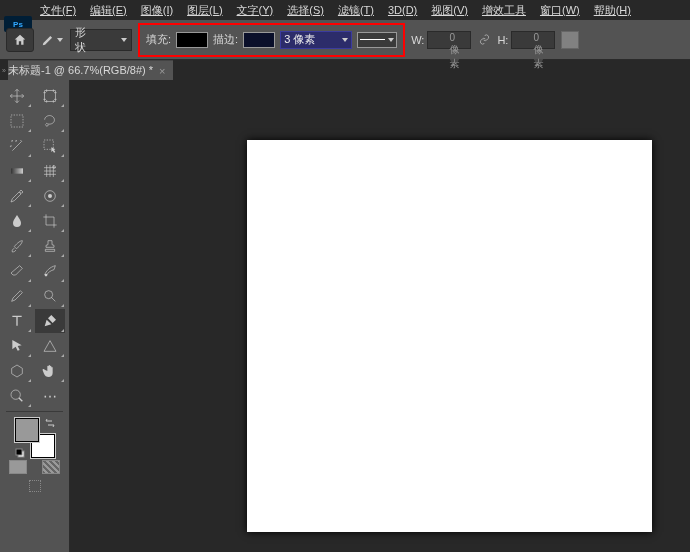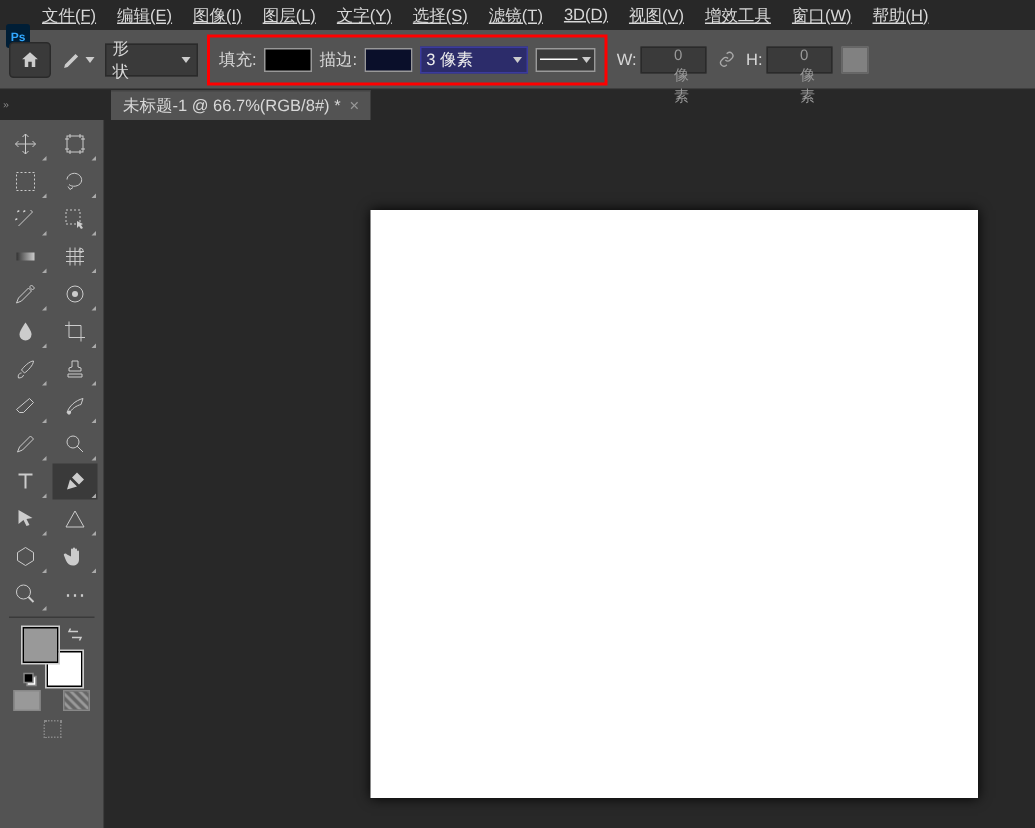--- a/index.html
+++ b/index.html
@@ -1,20 +1,20 @@
 <!DOCTYPE html>
 <html><head>
 <meta charset="utf-8">
 <style>
 * { box-sizing: border-box; margin: 0; padding: 0; }
 body { width: 690px; height: 552px; background: #323232; font-family: "Microsoft YaHei", Arial, sans-serif; font-size: 11px; color: #d8d8d8; overflow: hidden; position: relative; }
 
 
 .menubar { height: 20px; background: #282828; display: flex; align-items: center; padding: 0 4px; gap: 2px; }
-.ps-logo { width: 16px; height: 16px; background: #001e36; border-radius: 2px; display: flex; align-items: center; justify-content: center; color: #31a8ff; font-size: 8px; font-weight: bold; margin-top: 28px; }
+.ps-logo { width: 28px; height: 16px; background: #001e36; border-radius: 2px; display: flex; align-items: center; justify-content: center; color: #31a8ff; font-size: 8px; font-weight: bold; margin-top: 28px; }
 .menu-item { padding: 1px 6px; color: #d8d8d8; font-size: 11px; cursor: pointer; text-decoration: underline; }
 
 
 .optionsbar { height: 40px; background: #535353; border-bottom: 1px solid #2a2a2a; display: flex; align-items: center; padding: 0 6px; gap: 6px; }
 .home-btn { width: 28px; height: 24px; background: #3a3a3a; border: 1px solid #2a2a2a; border-radius: 3px; display: flex; align-items: center; justify-content: center; }
 .pen-ic { width: 24px; display:flex; align-items:center; justify-content:center; gap:2px; }
 .triangle-down { width:0; height:0; border-left:3px solid transparent; border-right:3px solid transparent; border-top:4px solid #ccc; }
 .shape-select { width: 62px; height: 22px; background: #3a3a3a; border: 1px solid #2a2a2a; display:flex; align-items:center; justify-content:space-between; padding:0 4px; font-size:11px;gap:28px; }
 .highlight-box { border: 2px solid #ff0000; padding: 4px 6px; display:flex; align-items:center; gap:5px; height:34px; }
 .label { font-size:11px; color:#d8d8d8; }
@@ -23,21 +23,21 @@
 .swatch.darknavy { background: #0a0f2a; }
 .stroke-input { width: 72px; height: 18px; background: #2c2c6a; border: 1px solid #3b3b9e; display:flex; align-items:center; justify-content:space-between; padding:0 3px; font-size:11px; color:#eee;gap:14px; }
 .stroke-style { width: 40px; height:16px; border:1px solid #999; background:#3a3a3a; display:flex; align-items:center; justify-content:space-between; padding:0 2px; }
 .stroke-line { height:1px; background:#fff; flex:1; margin-right:3px;}
 .dim-grp { display:flex; align-items:center; gap:3px; }
 .dim-input { width: 42px; height: 18px; background: #3a3a3a; border: 1px solid #2a2a2a; padding:0 21px; font-size:10px; color:#999; }
 .link-ic { width:14px; height:14px; display:flex; align-items:center; justify-content:center; color:#aaa; font-size:9px; }
 .align-sq { width:18px; height:18px; background:#818181; border:1px solid #666; }
 
 
-.tabbar { height: 20px; background: #282828; display:flex; align-items:flex-end; padding-left: 74px; margin-top:0; }
+.tabbar { height: 20px; background: #282828; display:flex; align-items:flex-end; margin-top:0; }
 .doc-tab { height: 20px; background: #535353; padding: 2px 8px; display:flex; align-items:center; gap:6px; font-size:11px; color:#d8d8d8; border-top:1px solid #444;}
 .doc-tab .close { font-size:11px; color:#999; cursor:pointer; }
 
 
 .leftstrip { position:absolute; left:0; top:60px; width:8px; height:20px; background:#282828; display:flex; align-items:center; justify-content:center; }
 .leftstrip .dbl { font-size:7px; color:#888; }
 
 
 .toolbar { position:absolute; left:0; top:80px; width:70px; background:#535353; border-right:1px solid #2a2a2a; padding:4px 2px; height: 472px; }
 .tool-grid { display:grid; grid-template-columns: 1fr 1fr; gap:1px; }

